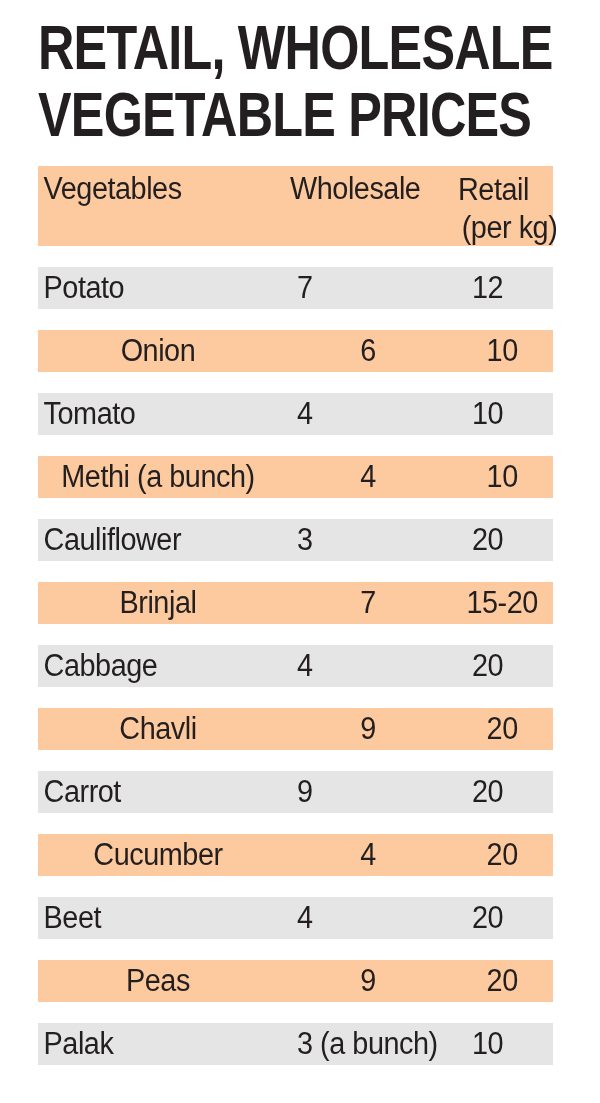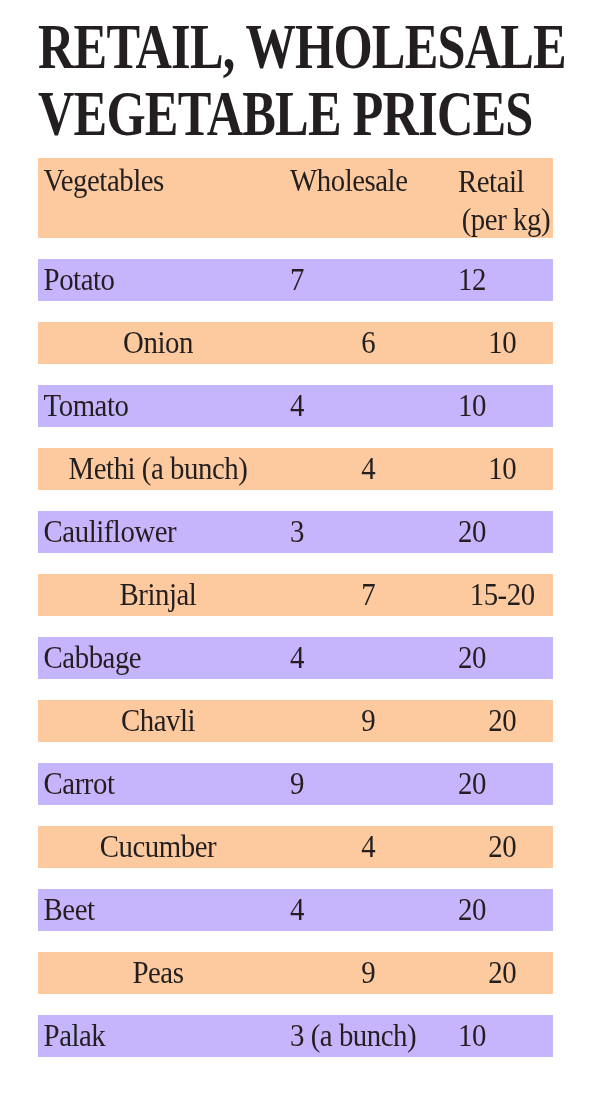--- a/index.html
+++ b/index.html
@@ -2,21 +2,21 @@
 <html><head>
 <meta charset="utf-8">
 <style>
   html, body { margin: 0; padding: 0; background: #ffffff; }
   .page {
     position: relative;
     width: 600px;
     height: 1103px;
     background: #ffffff;
     overflow: hidden;
-    font-family: Liberation Serif, serif;
+    font-family: Liberation Sans, sans-serif;
     color: #231f20;
   }
   .title {
     position: absolute;
     left: 38px;
     top: 14px;
     margin: 0;
     font-size: 63px;
     font-weight: bold;
     line-height: 67px;
@@ -25,40 +25,40 @@
   .title-line {
     display: block;
     white-space: nowrap;
     transform: scaleX(0.80);
     transform-origin: 0 50%;
     letter-spacing: -1px;
   }
   .table {
     position: absolute;
     left: 38px;
-    top: 158px;
+    top: 166px;
     width: 515px;
   }
   .row {
     display: grid;
     grid-template-columns: 252px 168px 1fr;
     align-items: center;
     height: 42px;
     margin-bottom: 21px;
     font-size: 31px;
     letter-spacing: -0.5px;
   }
   .row.header {
     height: 80px;
     align-items: start;
     padding-top: 0;
     background: #fcca9e;
   }
   .row.header .cell { padding-top: 5px; }
-  .row.light { background: #c4b5fd; }
+  .row.light { background: #e5e5e5; gap: 7px; }
   .row.dark  { background: #fcca9e; text-align: center; }
   .cell {
     white-space: nowrap;
     transform: scaleX(0.93);
     transform-origin: 0 50%;
   }
   .cell.veg { padding-left: 6px; }
   .retail-head {
     display: flex;
     flex-direction: column;

